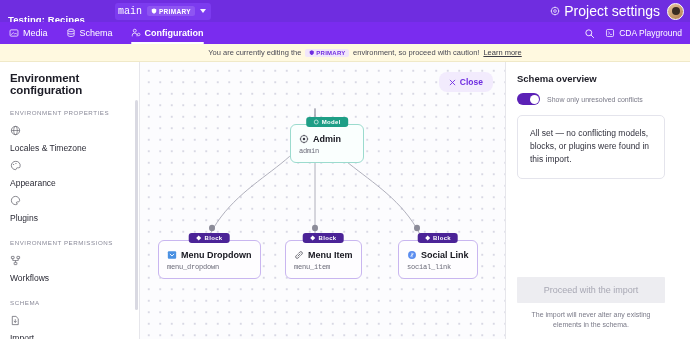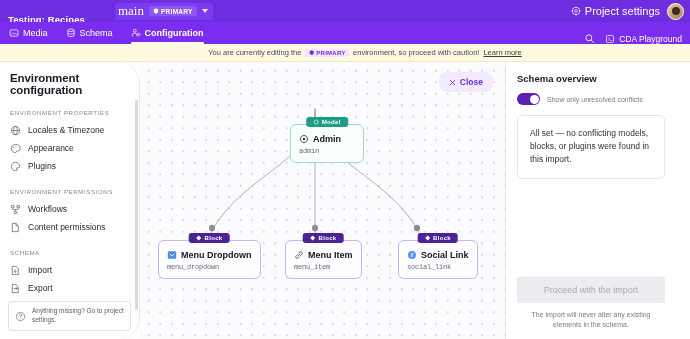--- a/index.html
+++ b/index.html
@@ -17,43 +17,43 @@
     flex: 0 0 22px; position: relative;
   }
   .brand {
     color: #fff; font-size: 9.5px; font-weight: bold; padding-left: 8px;
     letter-spacing: .1px; white-space: nowrap; margin-top: 16px;
   }
   .env-chip-group {
     display: flex; align-items: center; gap: 5px; margin-left: 30px;
     background: #7C3BEF; border-radius: 3px; padding: 2px 5px 2px 3px; height: 17px;
   }
-  .branch-name { color: #fff; font-size: 13px; font-family: Liberation Serif, serif; }
+  .branch-name { color: #fff; font-size: 10px; font-family: Liberation Mono, monospace; }
   .primary-chip {
     display: inline-flex; align-items: center; gap: 2px;
     background: #8E55F2; color: #fff; border-radius: 2.5px;
     font-size: 6.5px; font-weight: bold; letter-spacing: .3px;
     padding: 1.5px 4px;
   }
   .caret-down { width: 0; height: 0; border-left: 3.5px solid transparent; border-right: 3.5px solid transparent; border-top: 4px solid #fff; opacity: .95; }
   .topbar-right { margin-left: auto; display: flex; align-items: center; gap: 7px; padding-right: 6px; }
-  .proj-settings { display: flex; align-items: center; gap: 4px; color: #fff; font-size: 11px; }
+  .proj-settings { display: flex; align-items: center; gap: 4px; color: #fff; font-size: 14px; }
   .avatar {
     width: 17px; height: 17px; border-radius: 50%;
     background: linear-gradient(145deg,#e8c9a0,#b07a4a);
     border: 1.2px solid #fff; position: relative; overflow: hidden;
   }
   .avatar::after {
     content:""; position:absolute; width:8px; height:8px; border-radius:50%;
     background:#3a2c22; left:4px; top:3px;
   }
 
   
   .navbar {
-    height: 22px; background: #7A2CEF; display: flex; align-items: flex-end;
+    height: 22px; background: #7A2CEF; display: flex; align-items: center;
     flex: 0 0 22px; position: relative;
   }
   .tab {
     display: flex; align-items: center; gap: 4px; padding: 0 9px;
     color: #fff; font-size: 9px; position: relative; height: 100%;
   }
   .tab.active { font-weight: bold; }
   .tab.active::after {
     content: ""; position: absolute; left: 9px; right: 9px; bottom: 0;
     height: 1.6px; background: #fff; border-radius: 1px;
@@ -75,30 +75,30 @@
   }
   .banner a { color: #3C3C46; text-decoration: underline; }
 
   
   .body { flex: 1; display: flex; min-height: 0; position: relative; }
 
   
   .sidebar {
     width: 140px; flex: 0 0 140px; background: #fff;
     border-right: 1px solid #E6E6EB; padding: 10px 0 0 0;
-    position: relative; display: flex; flex-direction: column; border-radius: 21px;
+    position: relative; display: flex; flex-direction: column;
   }
   .sb-title { font-size: 11.5px; font-weight: bold; color: #1C1C26; padding: 0 10px 0 10px; letter-spacing: -.1px; }
   .sb-group-label {
     font-size: 6.2px; color: #8A8A99; letter-spacing: .55px;
     padding: 0 10px; margin-top: 13px; margin-bottom: 5px; text-transform: uppercase;
   }
   .sb-item {
-    display: flex; align-items: center; gap: 7px; padding: 3.5px 10px;
-    font-size: 8.5px; color: #2A2A35;
+    display: flex; align-items: flex-start; gap: 7px; padding: 3.5px 10px;
+    font-size: 8.5px; color: #2A2A35; flex-direction: column;
   }
   .sb-ico { width: 11px; height: 11px; flex: 0 0 11px; display: flex; align-items: center; justify-content: center; }
   .sb-callout {
     margin: 0 8px 8px 8px; border: 1px solid #E0E0E8; border-radius: 4px;
     padding: 5px 6px; display: flex; align-items: center; gap: 6px;
     font-size: 6.5px; color: #5A5A66; line-height: 1.35;
   }
   .sb-spacer { flex: 1; }
   .sb-scroll {
     position: absolute; right: 1.5px; top: 38px; width: 2.5px; height: 210px;
@@ -300,29 +300,20 @@
       <div class="sb-item">
         <span class="sb-ico">
           <svg width="11" height="11" viewBox="0 0 24 24">
               <rect x="3" y="3" width="6" height="5" rx="1" fill="none" stroke="#55555F" stroke-width="1.5"></rect>
               <rect x="15" y="3" width="6" height="5" rx="1" fill="none" stroke="#55555F" stroke-width="1.5"></rect>
               <rect x="9" y="16" width="6" height="5" rx="1" fill="none" stroke="#55555F" stroke-width="1.5"></rect>
               <path d="M6 8v4h12V8M12 12v4" stroke="#55555F" stroke-width="1.3" fill="none"></path>
             </svg>
         </span>
         <span>Workflows</span>
-      </div>
-      <div class="sb-item">
-        <span class="sb-ico">
-          <svg width="11" height="11" viewBox="0 0 24 24">
-              <path d="M5 3h8l5 5v13H5z" fill="none" stroke="#55555F" stroke-width="1.5" stroke-linejoin="round"></path>
-              <path d="M13 3v5h5" fill="none" stroke="#55555F" stroke-width="1.3"></path>
-            </svg>
-        </span>
-        <span>Content permissions</span>
       </div>
 
       <div class="sb-group-label">SCHEMA</div>
       <div class="sb-item">
         <span class="sb-ico">
           <svg width="11" height="11" viewBox="0 0 24 24">
               <path d="M5 3h8l5 5v13H5z" fill="none" stroke="#55555F" stroke-width="1.5" stroke-linejoin="round"></path>
               <path d="M11.5 10v6M9 13.5l2.5 2.5 2.5-2.5" fill="none" stroke="#55555F" stroke-width="1.4" stroke-linecap="round"></path>
             </svg>
         </span>

